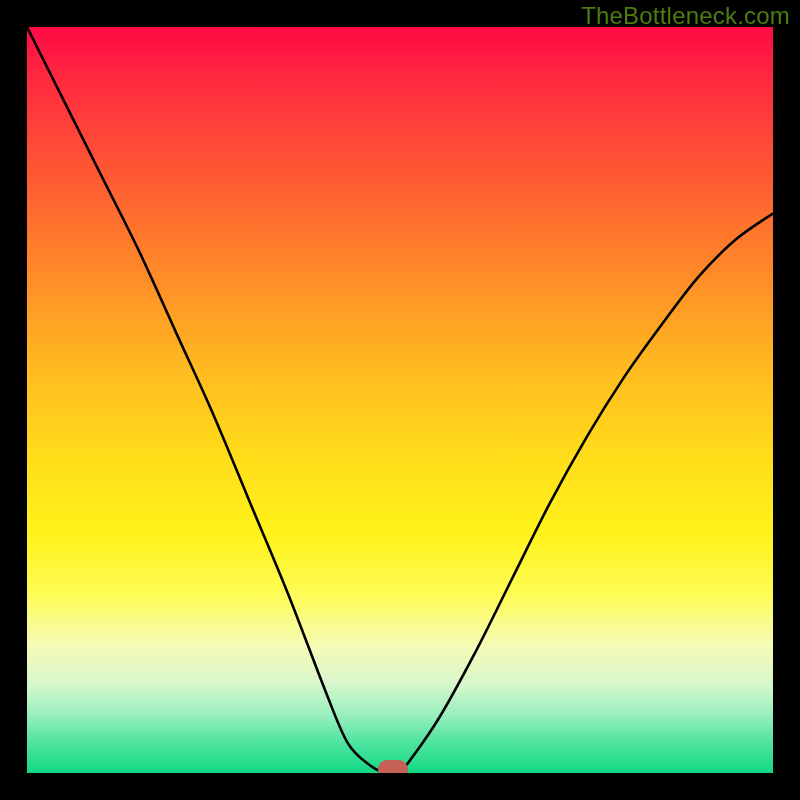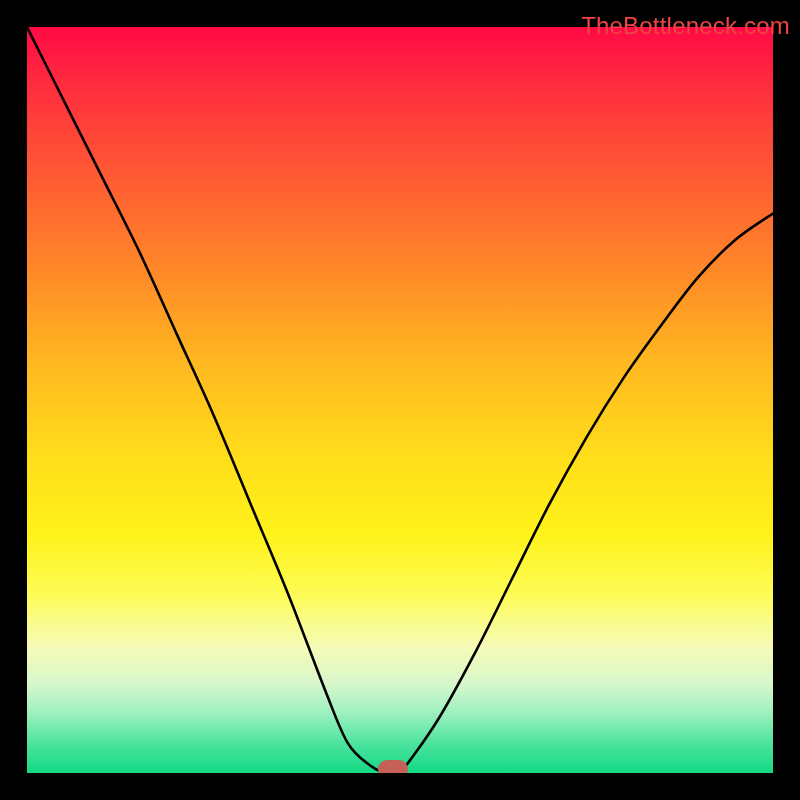--- a/index.html
+++ b/index.html
@@ -12,23 +12,23 @@
     font-family: Arial, Helvetica, sans-serif;
   }
   .frame {
     position: relative;
     width: 800px;
     height: 800px;
     background: #000;
   }
   .watermark {
     position: absolute;
-    top: 12px;
+    top: 2px;
     right: 10px;
-    color: #ef4444;
+    color: #4d7c0f;
     font-size: 24px;
     font-weight: 500;
     letter-spacing: 0.2px;
     z-index: 20;
   }
   .plot-area {
     position: absolute;
     left: 27px;
     top: 27px;
     width: 746px;

